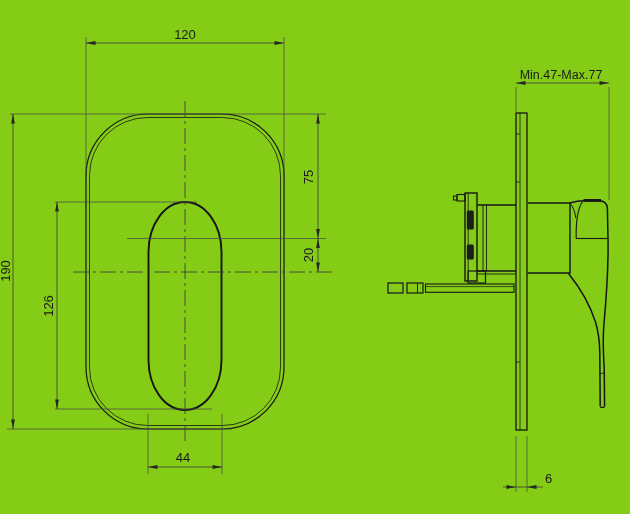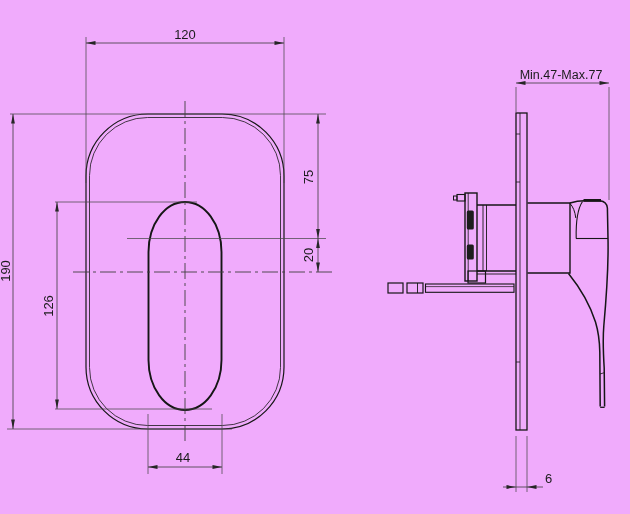--- a/index.html
+++ b/index.html
@@ -1,19 +1,19 @@
 <!DOCTYPE html>
 <html><head>
 <meta charset="utf-8">
 <style>
   html,body{margin:0;padding:0;background:#ffffff;}
   .sheet{
     position:relative;
     width:630px;height:514px;
-    background:#f0abfc;
+    background:#84cc16;
     font-family:"Liberation Sans","DejaVu Sans",sans-serif;
     overflow:hidden;
   }
   svg{display:block;}
   svg text{
     font-family:"Liberation Sans","DejaVu Sans",sans-serif;
     font-size:13px;
     fill:#1b1b1b;
     stroke:none;
   }

